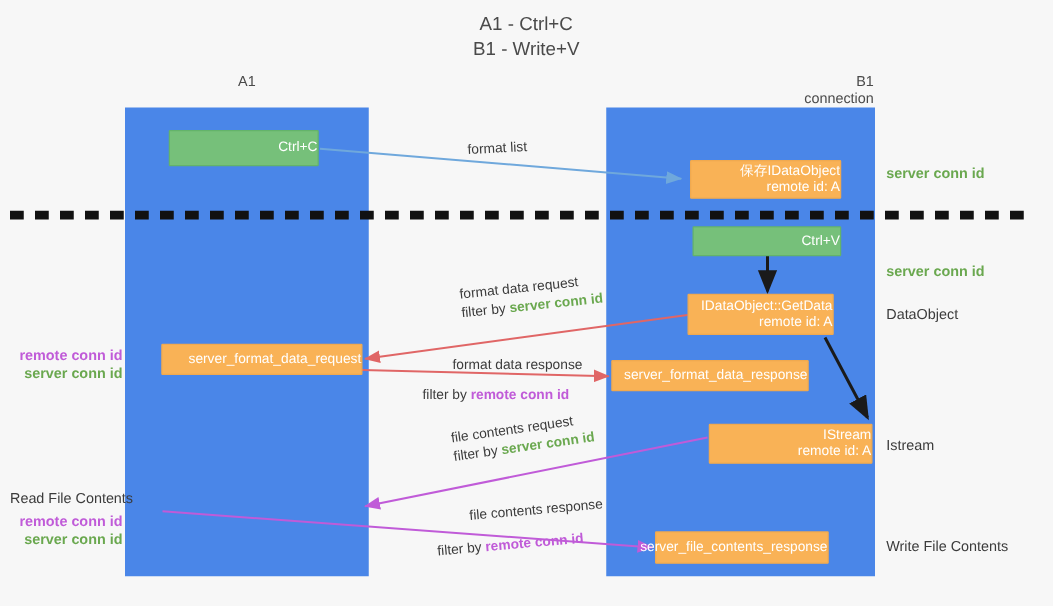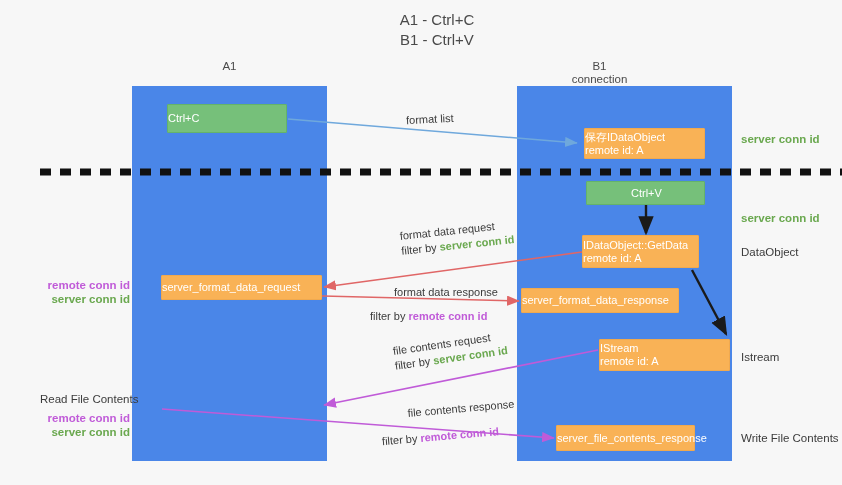--- a/index.html
+++ b/index.html
@@ -11,21 +11,20 @@
     width: 842px;
     height: 485px;
     position: relative;
     overflow: hidden;
     font-family: "Liberation Sans", "DejaVu Sans", sans-serif;
     color: #333333;
   }
   #diagram {
     position: absolute;
     inset: 0;
-    margin-left: 32px;
   }
   .abs { position: absolute; }
 
   
   .title-block {
     left: 0; right: 0; top: 10px;
     text-align: center;
     font-size: 15px;
     line-height: 20px;
     color: #4a4a4a;
@@ -42,21 +41,21 @@
   
   .lane {
     background: #4a86e8;
   }
 
   
   .node {
     box-sizing: border-box;
     display: flex;
     flex-direction: column;
-    align-items: flex-start;
+    align-items: flex-end;
     justify-content: center;
     color: #ffffff;
     font-size: 11px;
     line-height: 13px;
     text-align: center;
     border-radius: 1px;
   }
   .node.green  { background: #6aa84f; background: #76c07a; border: 1px solid #64b36a; }
   .node.orange { background: #f6b26b; background: #f9b256; border: 1px solid #f0a94f; }
   .node .l2 { font-weight: normal; }
@@ -118,27 +117,27 @@
 
     <line x1="566" y1="350" x2="292" y2="405" stroke="#c05bd8" stroke-width="1.6" marker-end="url(#ah-mag)"></line>
 
     <line x1="130" y1="409" x2="522" y2="438" stroke="#c05bd8" stroke-width="1.6" marker-end="url(#ah-mag)"></line>
 
     <line x1="8" y1="172" x2="828" y2="172" stroke="#111111" stroke-width="7" stroke-dasharray="11 9" stroke-linecap="butt"></line>
   </svg>
 
   <div class="abs title-block">
     <div>A1 - Ctrl+C</div>
-    <div>B1 - Ctrl+V</div>
+    <div>B1 - Write+V</div>
   </div>
 
   <div class="abs col-header" style="left:100px; top:60px; width:195px;">
     <div>A1</div>
   </div>
-  <div class="abs col-header" style="left:460px; top:60px; width:215px;">
+  <div class="abs col-header" style="left:484px; top:60px; width:215px;text-align:right;">
     <div>B1</div>
     <div>connection</div>
   </div>
 
   <div class="abs node green" style="left:135px; top:104px; width:120px; height:29px;">
     <div>Ctrl+C</div>
   </div>
 
   <div class="abs node orange" style="left:552px; top:128px; width:121px; height:31px;">
     <div>保存IDataObject</div>

